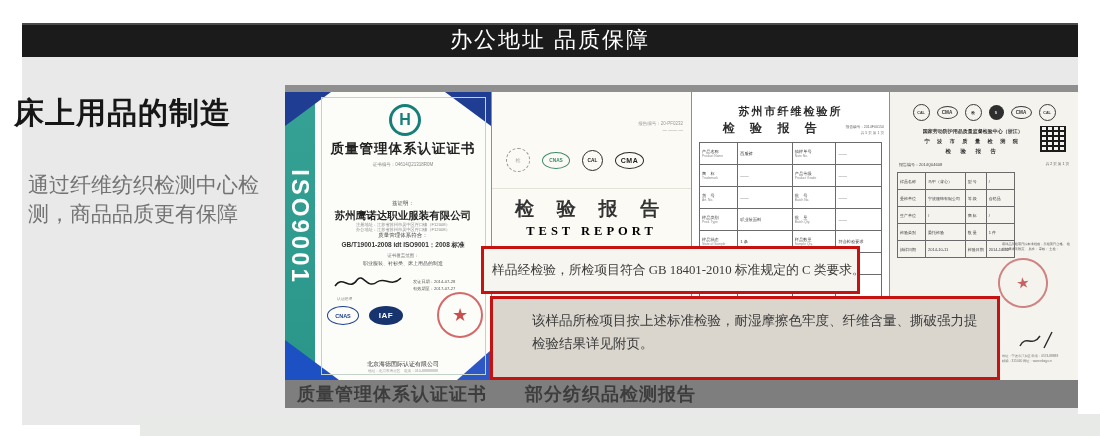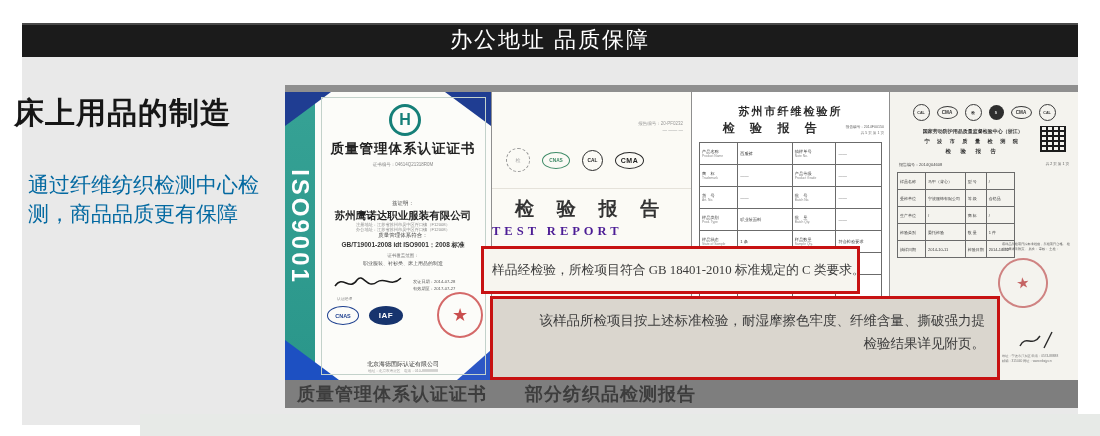--- a/index.html
+++ b/index.html
@@ -11,21 +11,21 @@
   #banner{left:22px;top:23px;width:1056px;height:34px;background:#1b1b1b;box-shadow:inset 0 2px 0 #4a4a4a;
           display:flex;align-items:center;justify-content:center;z-index:2;}
   #banner span{color:#fff;font-size:22px;letter-spacing:2px;}
 
   
   #panel{left:22px;top:57px;width:1056px;height:368px;background:#e9e9e9;z-index:1;}
   #nextband{left:140px;top:414px;width:960px;height:22px;background:#e7eae7;z-index:1;}
 
   
   #heading{left:14px;top:93px;font-size:30px;font-weight:bold;color:#161616;letter-spacing:1px;z-index:2;}
-  #intro-text{left:28px;top:170px;width:260px;font-size:21px;line-height:29px;color:#0369a1;z-index:2;}
+  #intro-text{left:28px;top:170px;width:260px;font-size:21px;line-height:29px;color:#737373;z-index:2;}
 
   
   #photo{left:285px;top:85px;width:793px;height:295px;background:#8f8f8f;z-index:2;}
   .cert{position:absolute;top:7px;height:288px;overflow:hidden;}
   #cert1{left:0;width:206px;background:#fcfcf9;}
   #cert2{left:207px;width:199px;background:#fbfaf5;}
   #cert3{left:407px;width:197px;background:#ffffff;}
   #cert4{left:605px;width:188px;background:#f4f3ee;}
 
   
@@ -69,21 +69,21 @@
              display:flex;align-items:center;justify-content:center;}
   .oval-cnas-g{width:26px;height:15px;border:1.3px solid #3d8a66;border-radius:50%;color:#3d8a66;font-size:4.8px;font-weight:bold;
                display:flex;align-items:center;justify-content:center;}
   .circ-cal{width:19px;height:19px;border:1.4px solid #2a2a2a;border-radius:50%;color:#222;font-size:4.8px;font-weight:bold;
             display:flex;align-items:center;justify-content:center;}
   .oval-cma{width:27px;height:15px;border:1.4px solid #2a2a2a;border-radius:50%;color:#222;font-size:7px;font-weight:bold;
             display:flex;align-items:center;justify-content:center;letter-spacing:.5px;}
   .crease{position:absolute;left:0;width:100%;height:1px;background:#e5e2da;}
   #c2-title{position:absolute;left:0;top:104px;width:100%;text-align:center;font-size:19px;font-weight:bold;color:#333;letter-spacing:9px;
             font-family:"Liberation Serif","DejaVu Serif",serif;}
-  #c2-sub{position:absolute;left:0;top:132px;width:100%;font-size:12.5px;font-weight:bold;color:#4c1d95;letter-spacing:4px;
+  #c2-sub{position:absolute;left:0;top:132px;width:100%;text-align:center;font-size:12.5px;font-weight:bold;color:#000000;letter-spacing:4px;
           font-family:"Liberation Serif","DejaVu Serif",serif;}
 
   
   #c3-org{position:absolute;left:0;top:12px;width:100%;text-align:center;font-size:11px;font-weight:bold;color:#2c2c2c;letter-spacing:2px;}
   #c3-title{position:absolute;left:0;top:28px;width:82%;text-align:center;font-size:12px;font-weight:bold;color:#2c2c2c;letter-spacing:6px;}
   #c3-head-r{position:absolute;right:5px;top:32px;font-size:3.6px;color:#666;text-align:right;line-height:6px;}
   .microtable{position:absolute;left:7px;right:7px;border-collapse:collapse;}
   .microtable td{border:0.5px solid #6b6b6b;padding:1px 2px;vertical-align:middle;}
   .microtable .cn{font-size:4.2px;color:#3d3d3d;}
   .microtable .en{font-size:3.3px;color:#8a8a8a;}
@@ -111,21 +111,21 @@
             color:#bd4b4b;font-size:15px;display:flex;align-items:center;justify-content:center;opacity:.85;transform:rotate(-8deg);}
   #c4-sign{position:absolute;left:128px;top:238px;}
   #c4-addr{position:absolute;left:112px;top:262px;width:72px;font-size:3.2px;color:#777;line-height:5px;}
 
   
   .callout{z-index:5;border:3px solid #c71212;font-family:"Liberation Serif","DejaVu Serif",serif;color:#3b3b3b;}
   #box1{left:481px;top:246px;width:379px;height:48px;background:#f7f5ef;display:flex;align-items:center;
         padding:0 8px;box-sizing:border-box;font-size:12.8px;white-space:nowrap;overflow:hidden;}
   #box2{left:490px;top:296px;width:510px;height:84px;background:#dad6ce;box-sizing:border-box;
         padding:10px 12px 0;font-size:13.5px;line-height:23px;}
-  #box2 .ind{text-indent:2em;white-space:nowrap;text-align:right;}
+  #box2 .ind{text-indent:2em;white-space:nowrap;}
   #box2 .noind{white-space:nowrap;}
 
   
   #captionbar{left:285px;top:380px;width:793px;height:28px;background:#7e7e7e;z-index:3;
               display:flex;align-items:center;gap:38px;padding-left:12px;box-sizing:border-box;}
   #captionbar span{font-size:18px;font-weight:bold;color:#3d3d3d;letter-spacing:1px;}
 </style>
 </head>
 <body>
 

